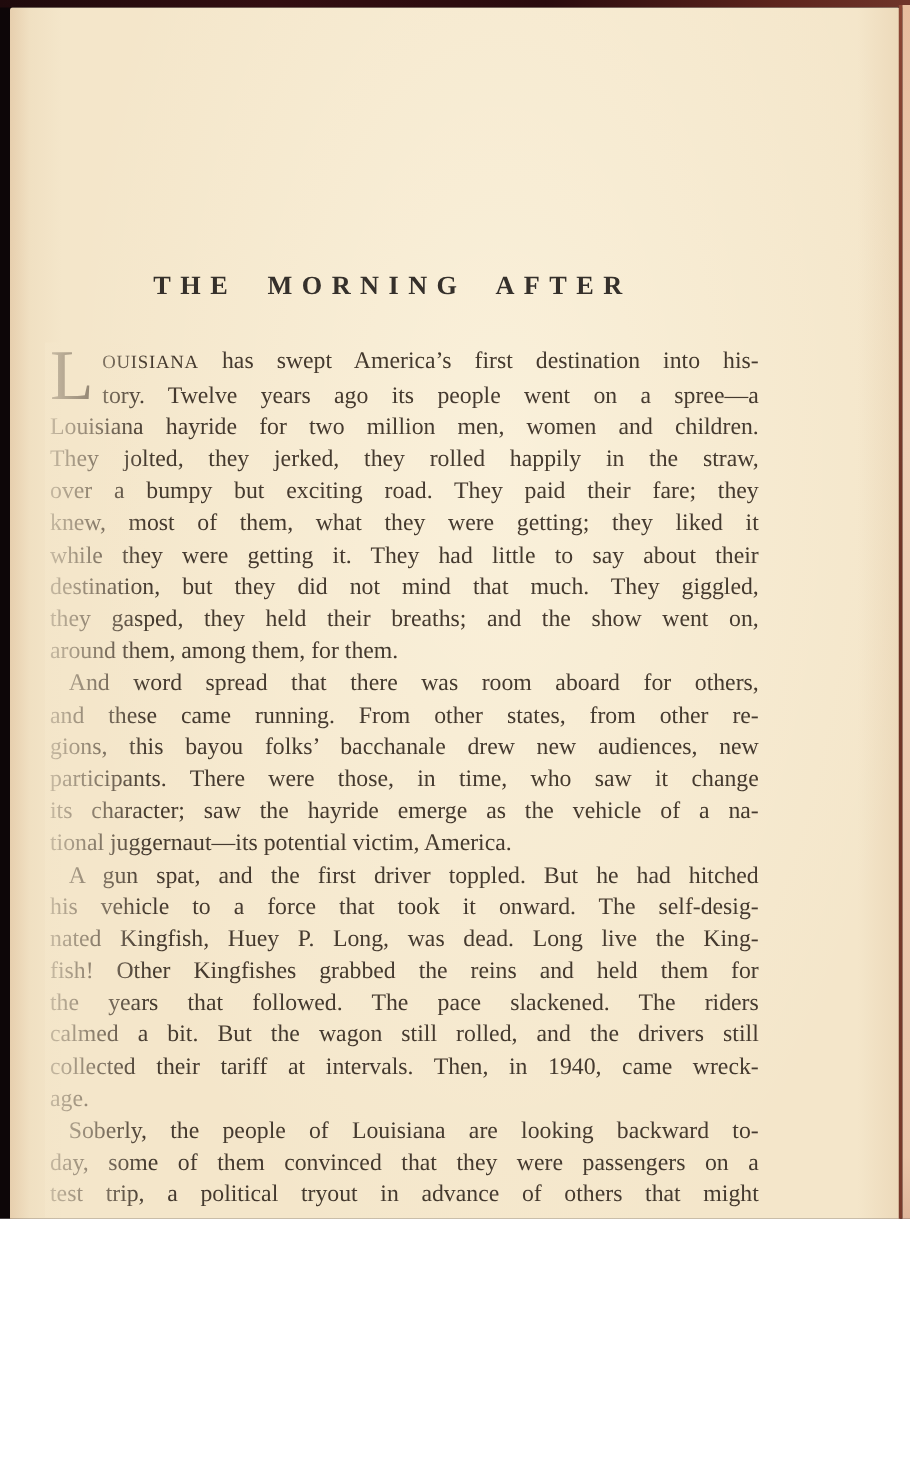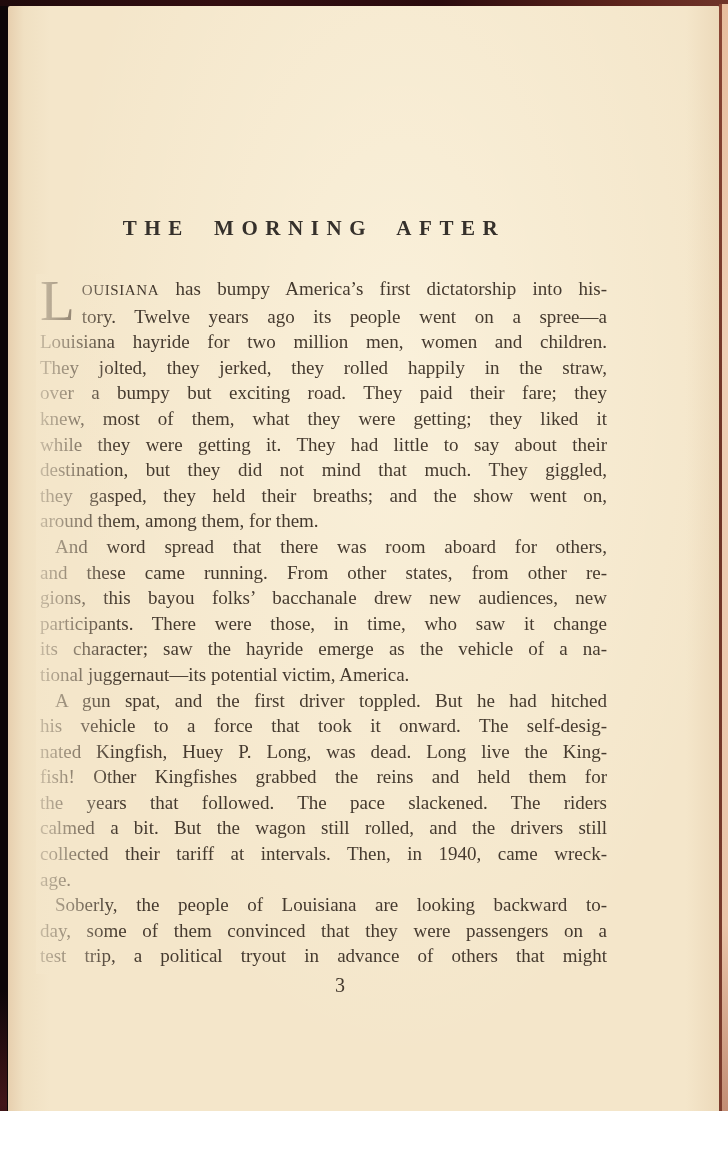--- a/index.html
+++ b/index.html
@@ -1,18 +1,18 @@
 <!DOCTYPE html>
 <html><head>
 <meta charset="utf-8">
 <style>
   html,body{margin:0;padding:0;}
   .scene{
     position:relative;
-    width:728px;height:1111px;
+    width:728px;height:975px;
     background:#0d0608;
     overflow:hidden;
     font-family:"Liberation Serif","DejaVu Serif",serif;
   }
   
   .top-edge{
     position:absolute;left:0;top:0;width:728px;height:6px;
     background:linear-gradient(90deg,#1f0a0c,#330e11 30%,#2a0b0e 60%,#5c241c 85%,#6f342a);
   }
   
@@ -89,21 +89,21 @@
   <div class="top-edge"></div>
 
   <div class="page">
 
     <h1 class="title">THE MORNING AFTER</h1>
 
     <div class="body">
 
       <div class="para">
         <span class="dropcap">L</span>
-        <div class="line jl"><span class="smallcaps">OUISIANA</span><span> has bumpy America’s first dictatorship into his-</span></div>
+        <div class="line jl"><span class="smallcaps">OUISIANA</span><span> has swept America’s first destination into his-</span></div>
       <div class="line jl">tory. Twelve years ago its people went on a spree—a</div>
           <div class="line jl">Louisiana hayride for two million men, women and children.</div>
           <div class="line jl">They jolted, they jerked, they rolled happily in the straw,</div>
           <div class="line jl">over a bumpy but exciting road. They paid their fare; they</div>
           <div class="line jl">knew, most of them, what they were getting; they liked it</div>
           <div class="line jl">while they were getting it. They had little to say about their</div>
           <div class="line jl">destination, but they did not mind that much. They giggled,</div>
           <div class="line jl">they gasped, they held their breaths; and the show went on,</div>
           <div class="line">around them, among them, for them.</div>
         </div>

